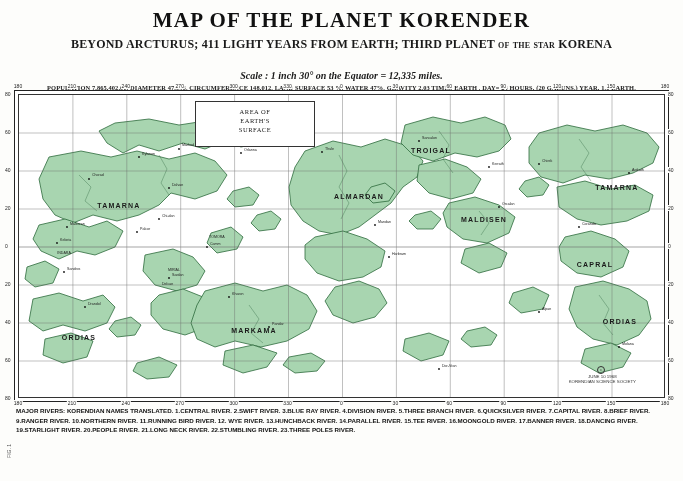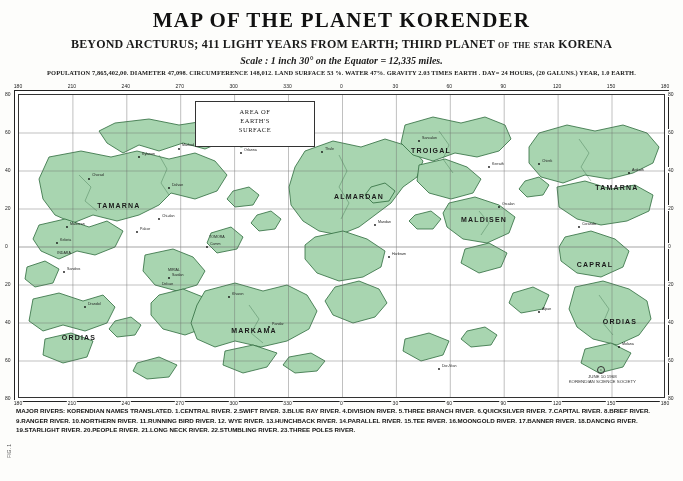--- a/index.html
+++ b/index.html
@@ -40,21 +40,21 @@
   .subtitle {
     font-size: 12px;
     font-weight: bold;
     letter-spacing: 0.2px;
     margin-top: 4px;
     font-variant: small-caps;
   }
   .scale-line {
     font-size: 10px;
     font-style: italic;
-    margin-top: 3px;
+    margin-top: 18px;
     font-weight: bold;
   }
   .stats-line {
     font-size: 6.4px;
     margin-top: 3px;
     letter-spacing: 0.1px;
     font-weight: bold;
   }
 
   

